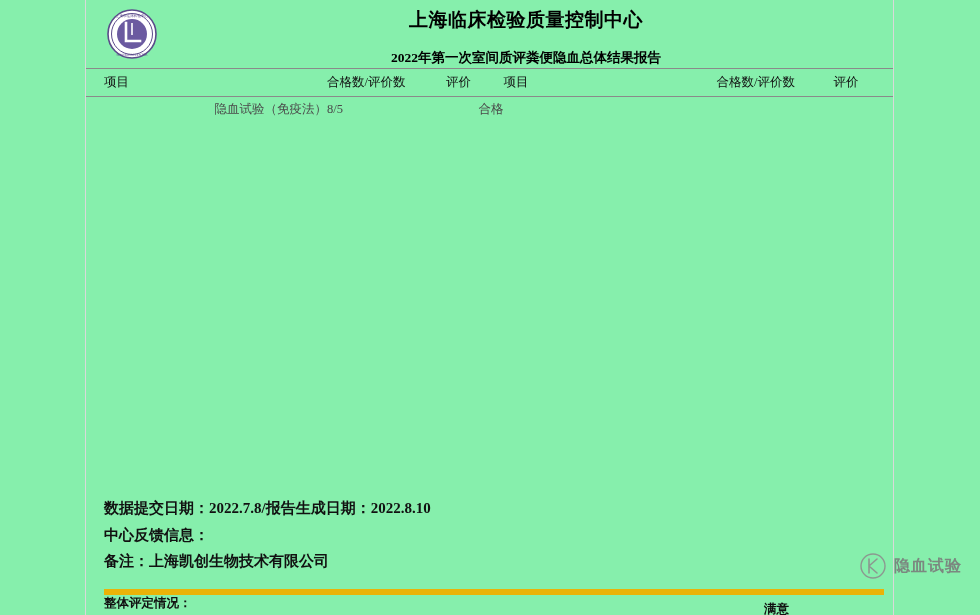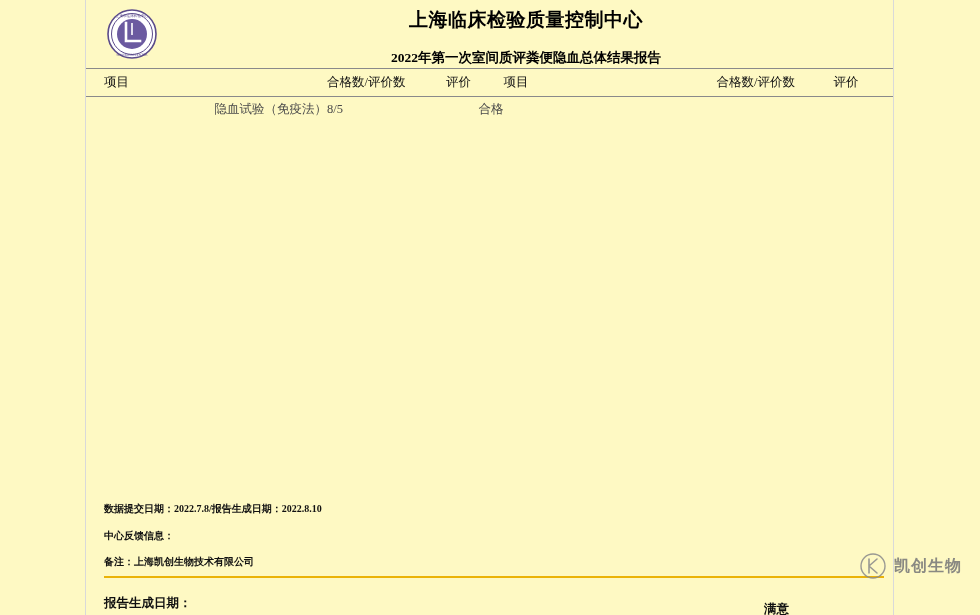--- a/index.html
+++ b/index.html
@@ -12,21 +12,21 @@
     background: #ffffff;
     font-family: "Liberation Serif", serif;
     color: #1a1a1a;
     overflow: hidden;
     position: relative;
   }
   .page {
     position: relative;
     width: 980px;
     height: 615px;
-    background: #fef9c3;
+    background: #86efac;
   }
   
   .edge-left {
     position: absolute;
     left: 85px;
     top: 0;
     width: 1px;
     height: 615px;
     background: #d9d9d9;
   }
@@ -127,25 +127,25 @@
     left: 104px;
     top: 495px;
     width: 780px;
     font-size: 12.5px;
     color: #111;
   }
   .footer .line {
     height: 27px;
     line-height: 27px;
     font-weight: bold;
-    font-size: 10px;
+    font-size: 15px;
   }
   .footer .line.rule {
-    border-bottom: 2px solid #eab308;
-    padding-bottom: 2px;
+    border-bottom: 6px solid #eab308;
+    padding-bottom: 15px;
     height: 25px;
     line-height: 25px;
   }
   .overall {
     position: absolute;
     left: 104px;
     top: 591px;
     width: 780px;
     height: 24px;
     font-size: 12.5px;
@@ -240,27 +240,27 @@
     </table>
   </div>
 
   <div class="footer">
     <div class="line">数据提交日期：2022.7.8/报告生成日期：2022.8.10</div>
     <div class="line">中心反馈信息：</div>
     <div class="line rule">备注：上海凯创生物技术有限公司</div>
   </div>
 
   <div class="overall">
-    <span class="label">报告生成日期：</span>
+    <span class="label">整体评定情况：</span>
     <span class="value">满意</span>
   </div>
 
   <div class="watermark">
     <div class="wm-logo">
       <svg width="26" height="26" viewBox="0 0 26 26">
         <circle cx="13" cy="13" r="12" fill="none" stroke="#8d8d8d" stroke-width="1.4"></circle>
         <path d="M9 6 L9 20 M9 13 L17 6 M9 13 L17 20" fill="none" stroke="#8d8d8d" stroke-width="1.6" stroke-linecap="round"></path>
       </svg>
     </div>
-    <div class="wm-text">凯创生物</div>
+    <div class="wm-text">隐血试验</div>
   </div>
 
 </div>
 
 </body></html>

